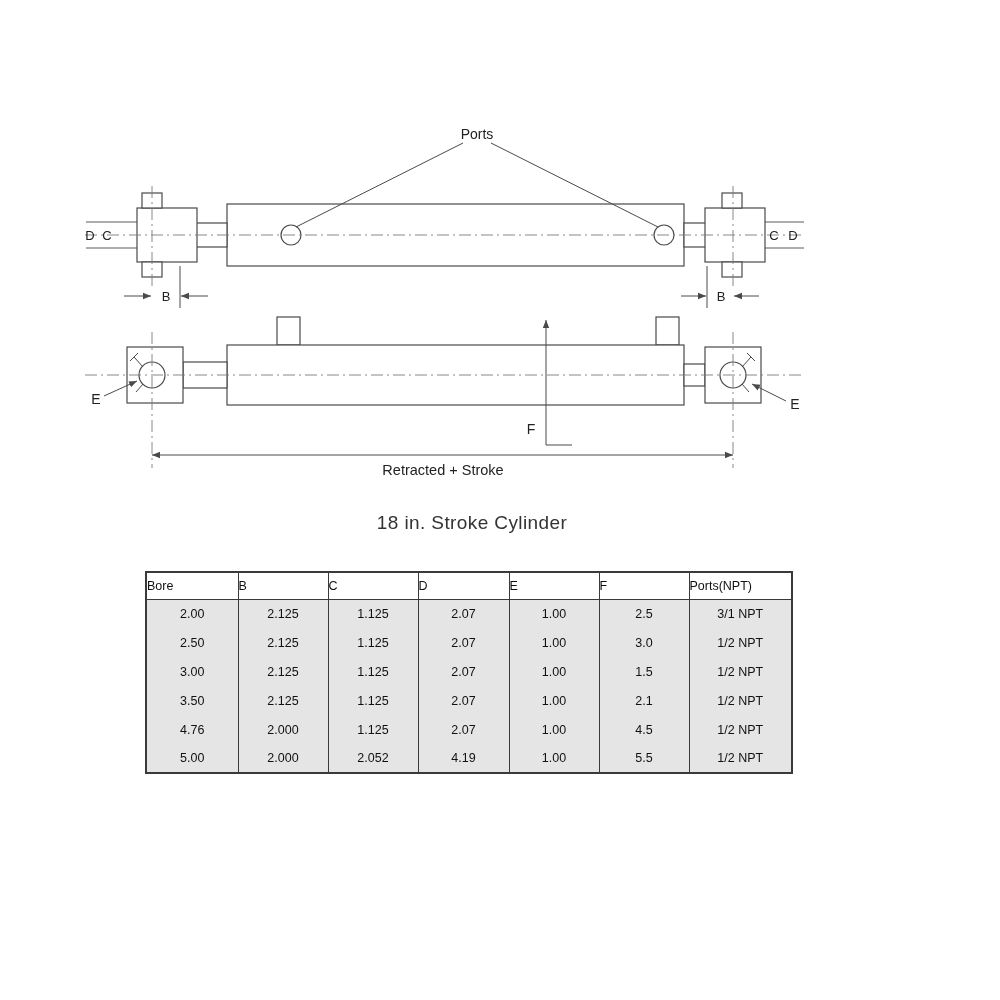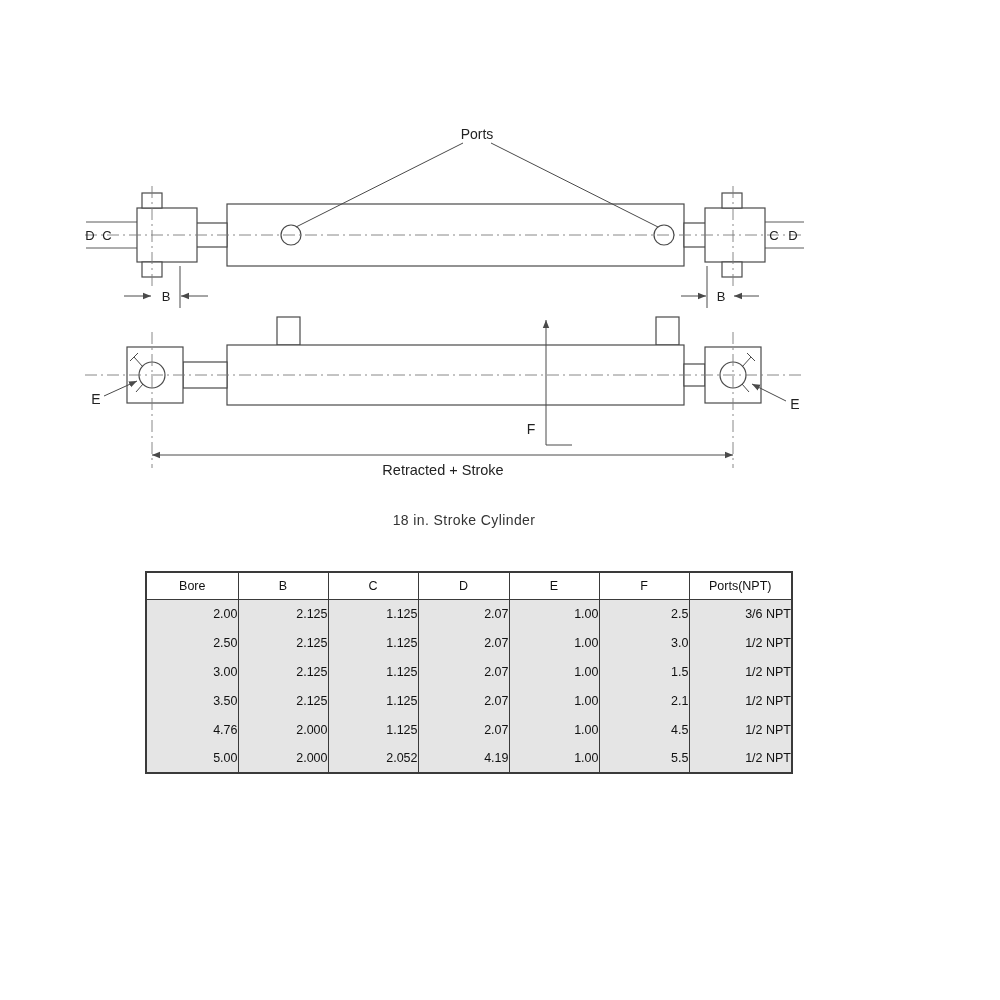--- a/index.html
+++ b/index.html
@@ -5,28 +5,28 @@
   *{box-sizing:border-box;margin:0;padding:0}
   html,body{background:#ffffff}
   body{width:1000px;height:1000px;position:relative;font-family:"Liberation Sans",sans-serif}
   #stage{position:absolute;left:0;top:0;width:804px;height:1000px;background:#fff;overflow:hidden}
   svg{position:absolute;left:0;top:0}
   svg text{font-family:"Liberation Sans",sans-serif;fill:#222}
   .shape{fill:#ffffff;stroke:#4a4a4a;stroke-width:1.2}
   .thin{fill:none;stroke:#5a5a5a;stroke-width:1}
   .cline{fill:none;stroke:#7a7a7a;stroke-width:0.9;stroke-dasharray:12 4 2 4}
   .dim{fill:none;stroke:#4a4a4a;stroke-width:1}
-  .caption{position:absolute;top:512px;left:8px;width:912px;text-align:center;
-           font-size:14px;color:#333;letter-spacing:.4px}
+  .caption{position:absolute;top:512px;left:16px;width:912px;text-align:center;
+           font-size:19px;color:#333;letter-spacing:.4px}
   .spec-table{position:absolute;top:571px;left:145px;width:646px;border-collapse:collapse;
               table-layout:fixed;font-size:12.5px;color:#111;border:2px solid #3a3a3a}
   .spec-table th{background:#ffffff;font-weight:normal;height:27px;
-                 border:1px solid #3a3a3a;text-align:center;font-size:12.5px}
+                 border:1px solid #3a3a3a;text-align:left;font-size:12.5px}
   .spec-table td{background:#e5e5e5;height:29px;border-left:1px solid #3a3a3a;
-                 border-right:1px solid #3a3a3a;text-align:right}
+                 border-right:1px solid #3a3a3a;text-align:center}
 </style>
 </head>
 <body>
 
 <div id="stage">
 
   <svg width="1000" height="545" viewBox="0 0 1000 545">
     <defs>
       <marker id="arw" viewBox="0 0 10 10" refX="10" refY="5" markerWidth="8" markerHeight="8" orient="auto-start-reverse">
         <path d="M0,1 L10,5 L0,9 z" fill="#4a4a4a"></path>
@@ -143,21 +143,21 @@
       </tr>
     </thead>
     <tbody>
       <tr>
         <td>2.00</td>
         <td>2.125</td>
         <td>1.125</td>
         <td>2.07</td>
         <td>1.00</td>
         <td>2.5</td>
-        <td>3/6 NPT</td>
+        <td>3/1 NPT</td>
       </tr>
       <tr>
         <td>2.50</td>
         <td>2.125</td>
         <td>1.125</td>
         <td>2.07</td>
         <td>1.00</td>
         <td>3.0</td>
         <td>1/2 NPT</td>
       </tr>

